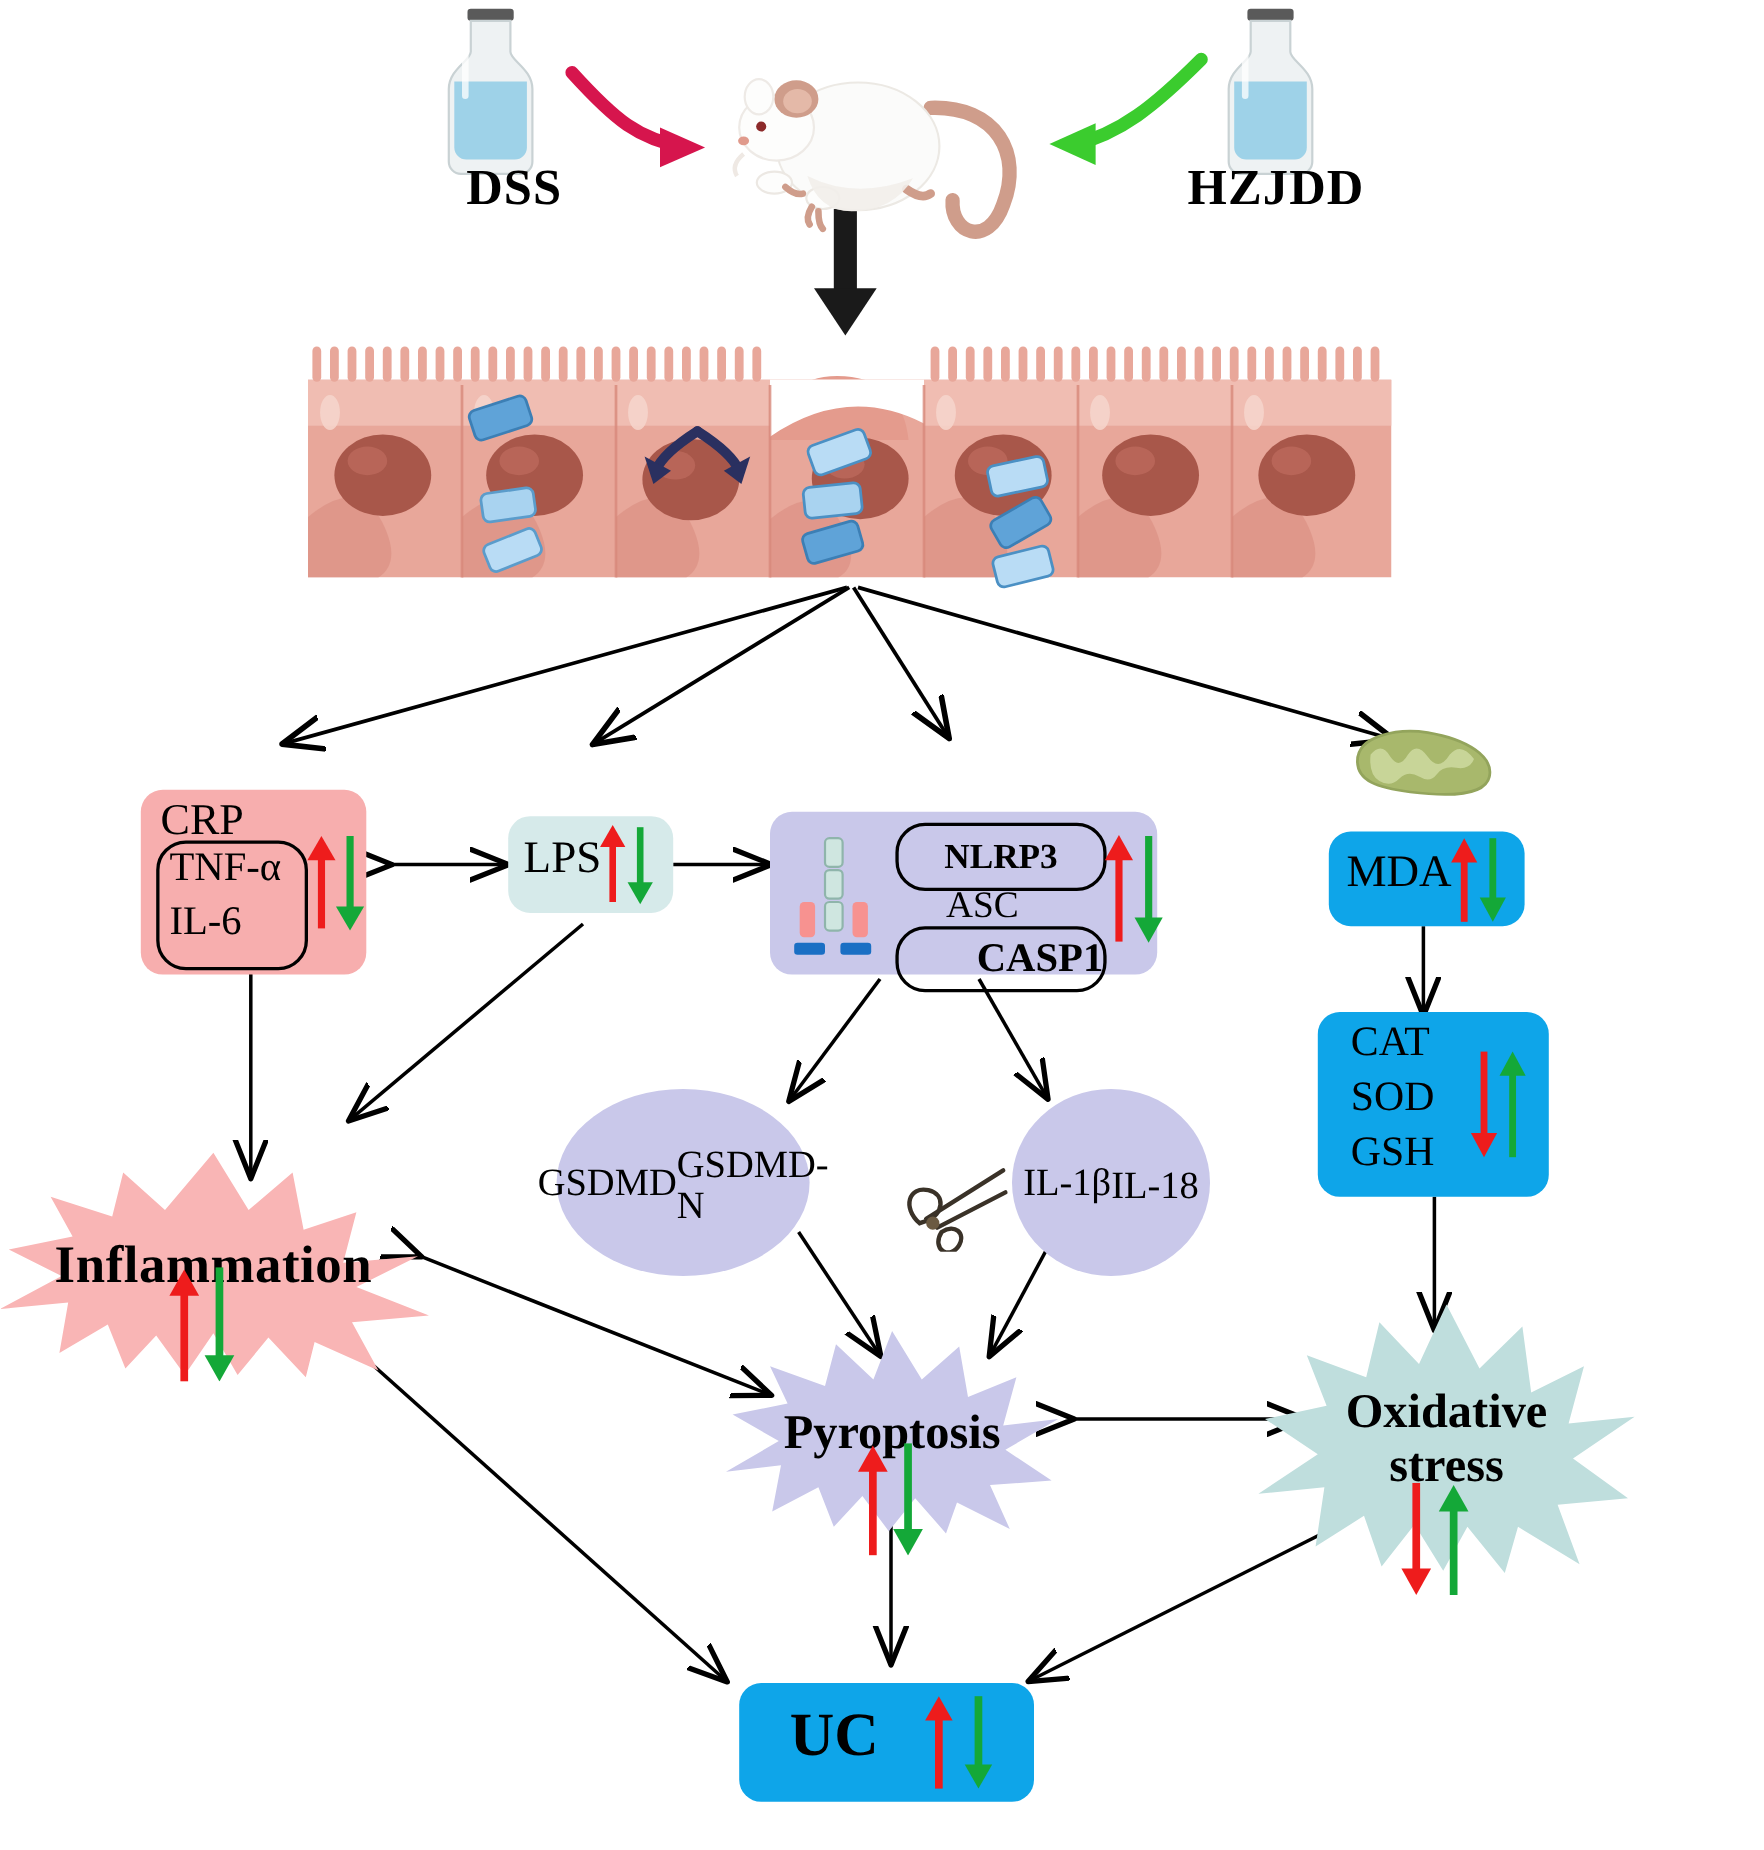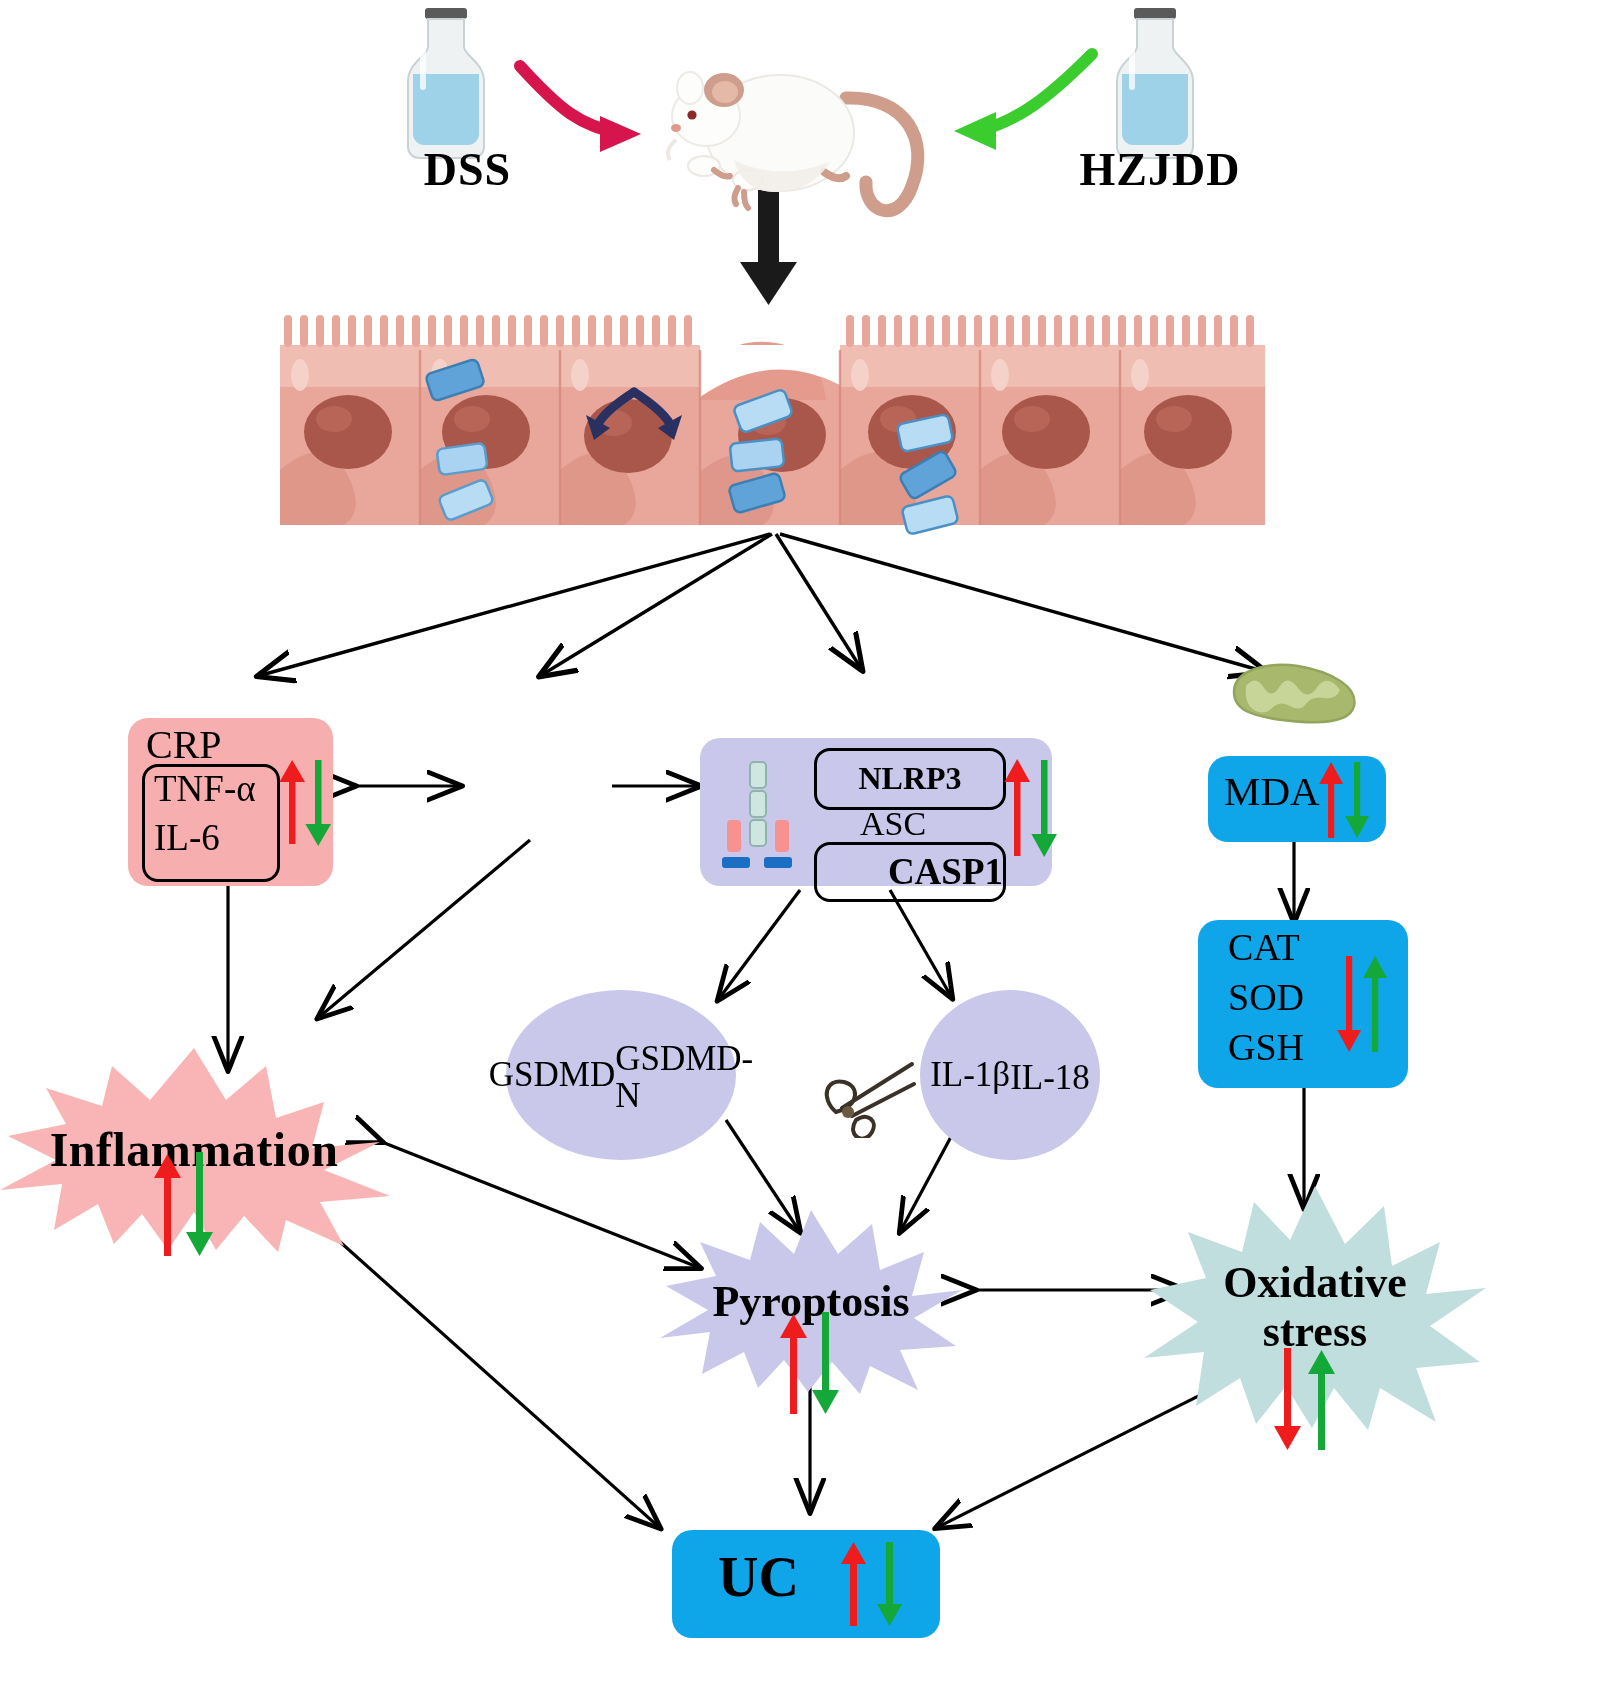--- a/index.html
+++ b/index.html
@@ -13,21 +13,21 @@
 
   .lbl{font-family:"Liberation Serif","DejaVu Serif",serif;color:#000;line-height:1.05;}
 
   
   .rbox{border-radius:20px;display:flex;align-items:center;justify-content:center;}
   .pinkbox{background:#f7aeae;}
   .tealbox{background:#d6eaea;}
   .tealbox2{background:#0ea5e9;}
   .purplebox{background:#c9c8ea;}
 
-  .innerframe{border:3px solid #000;border-radius:16px;}
+  .innerframe{border:3px solid #000;border-radius:27px;}
 
   
   .ellipse{border-radius:50%;background:#c9c8ea;display:flex;
            flex-direction:row;align-items:center;justify-content:center;}
 
   
   .burst{position:absolute;}
   .burst .burstlabel{position:absolute;left:0;top:0;width:100%;height:100%;
       display:flex;flex-direction:column;align-items:center;justify-content:center;
       font-weight:bold;color:#000;text-align:center;pointer-events:none;}
@@ -404,20 +404,35 @@
           <path d="M12.2,2 L25,24 L-0.6,24 Z" fill="#ee1c1c"></path>
         </g>
         <g>
           <rect x="35" y="2" width="6.5" height="72" fill="#14a838"></rect>
           <path d="M38.2,88 L51,66 L25.4,66 Z" fill="#14a838"></path>
         </g>
       </svg>
     </div>
   </div>
 
+  <div class="node rbox tealbox" style="left:462px;top:742px;width:150px;height:88px;">
+    <div style="position:relative;width:100%;height:100%;">
+      <div class="lbl" style="position:absolute;left:14px;top:16px;font-size:41px;">LPS</div>
+      <svg style="position:absolute;left:84px;top:8px;width:60px;height:72px;overflow:visible;" viewBox="0 0 60 72">
+        <g>
+          <rect x="8" y="12" width="6" height="58" fill="#ee1c1c"></rect>
+          <path d="M11,0 L22.5,20 L-0.5,20 Z" fill="#ee1c1c"></path>
+        </g>
+        <g>
+          <rect x="33" y="2" width="6" height="58" fill="#14a838"></rect>
+          <path d="M36,72 L47.5,52 L24.5,52 Z" fill="#14a838"></path>
+        </g>
+      </svg>
+    </div>
+  </div>
 
   <div class="node rbox purplebox" style="left:700px;top:738px;width:352px;height:148px;">
     <div style="position:relative;width:100%;height:100%;">
 
       <svg style="position:absolute;left:18px;top:20px;width:76px;height:112px;" viewBox="0 0 76 112">
         <rect x="32" y="4" width="16" height="26" rx="4" fill="#cfe6e0" stroke="#8fb5ab" stroke-width="2"></rect>
         <rect x="32" y="33" width="16" height="26" rx="4" fill="#cfe6e0" stroke="#8fb5ab" stroke-width="2"></rect>
         <rect x="32" y="62" width="16" height="26" rx="4" fill="#cfe6e0" stroke="#8fb5ab" stroke-width="2"></rect>
         <rect x="9" y="62" width="14" height="32" rx="4" fill="#f79290"></rect>
         <rect x="57" y="62" width="14" height="32" rx="4" fill="#f79290"></rect>

